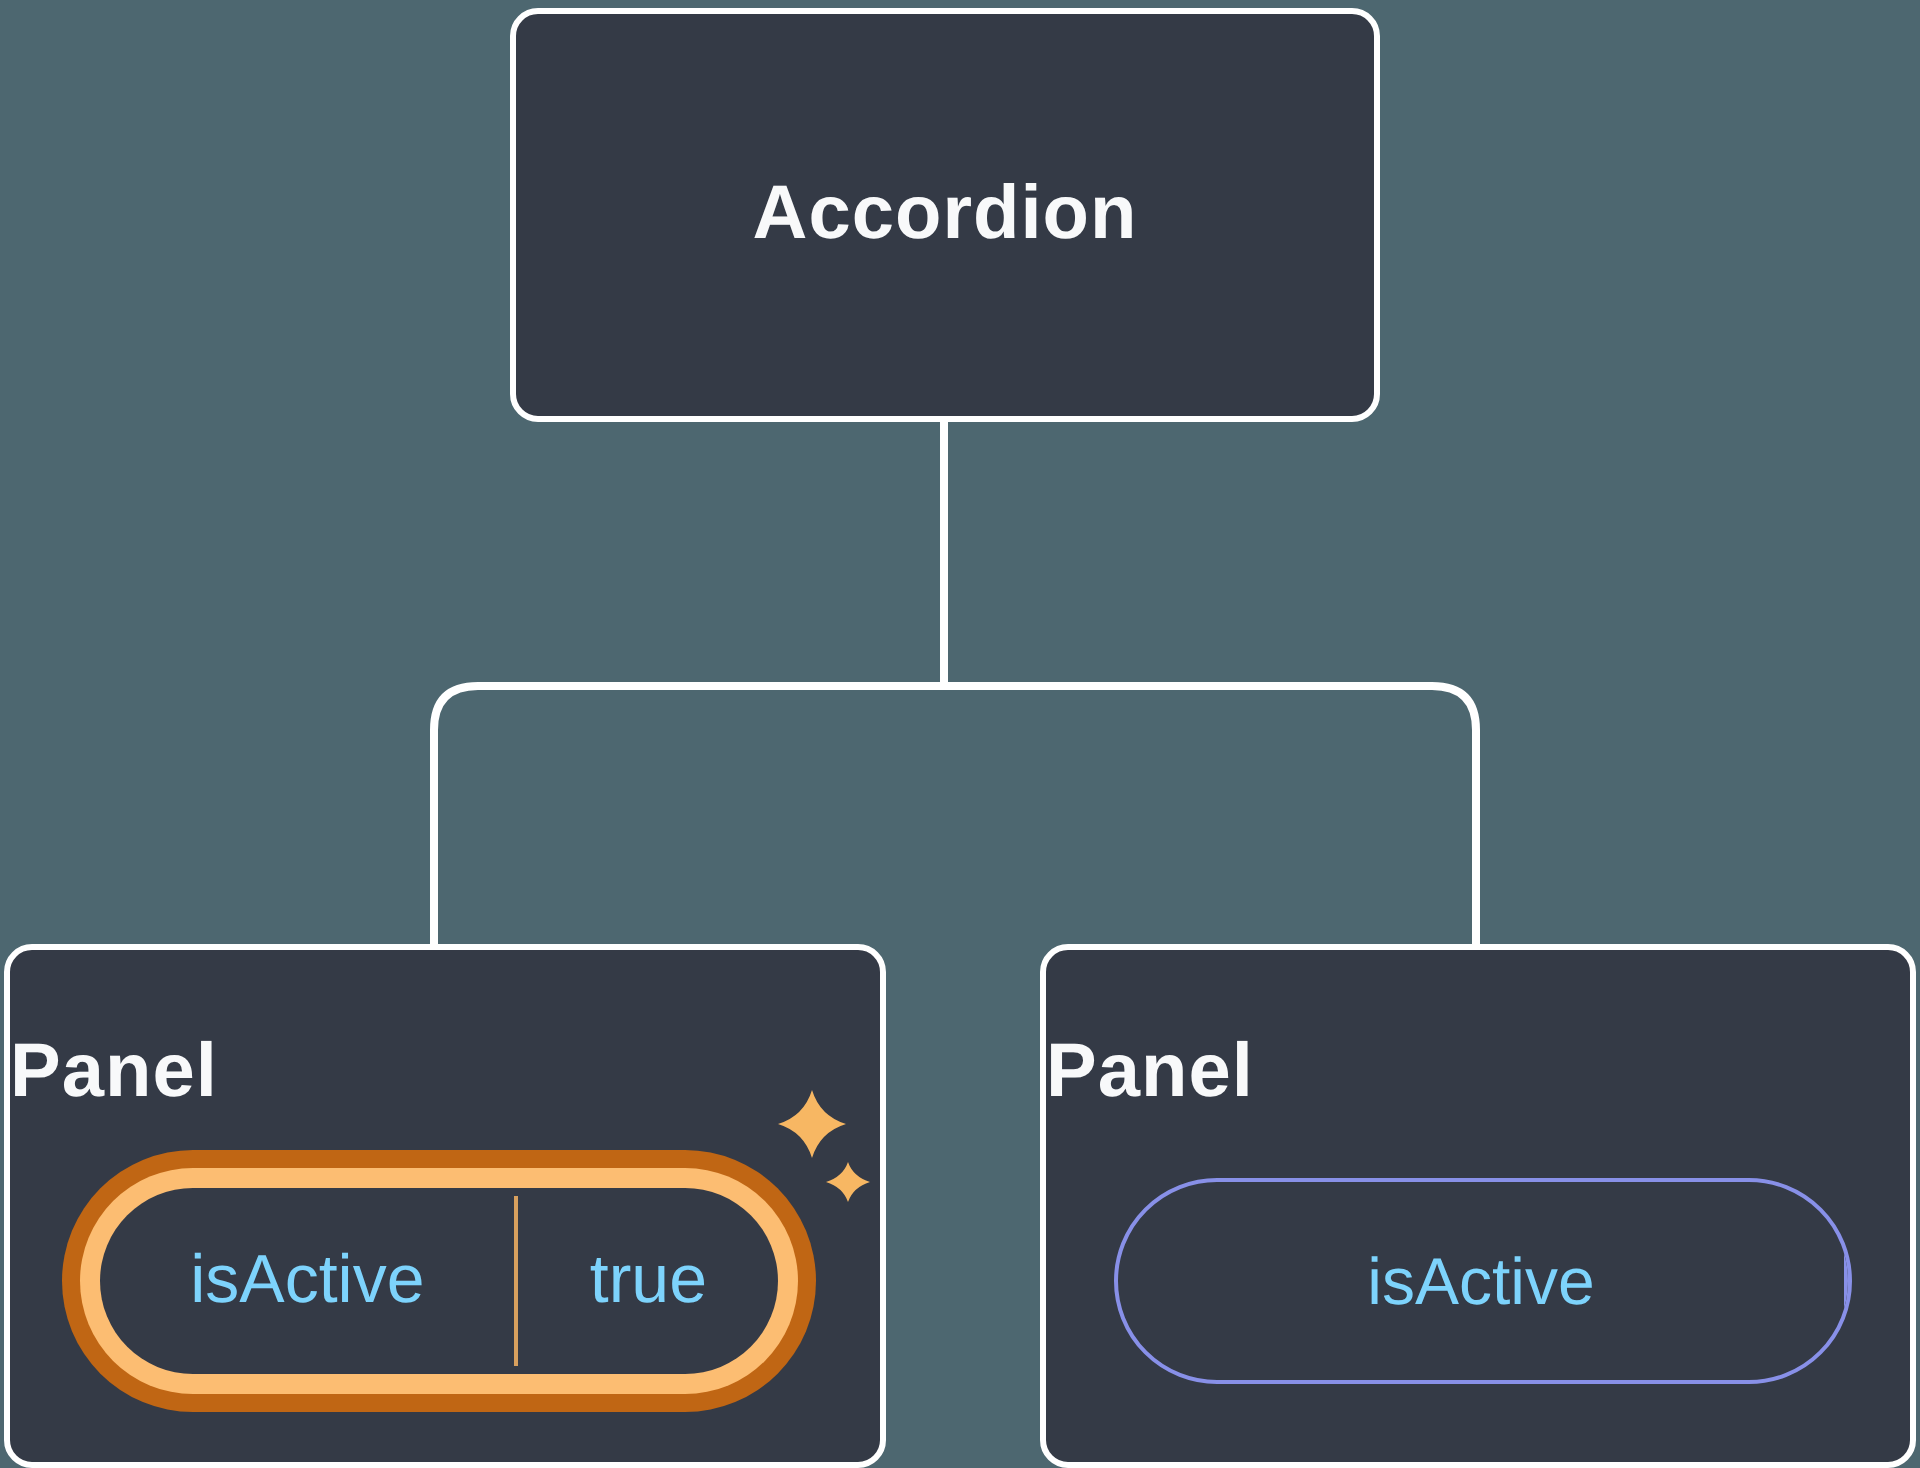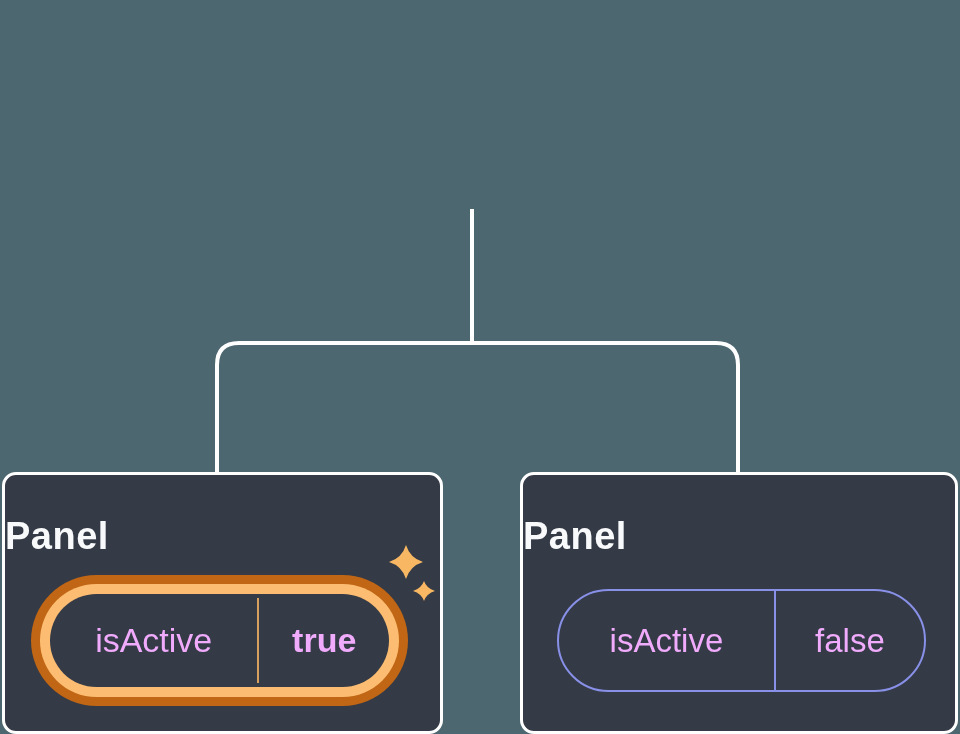--- a/index.html
+++ b/index.html
@@ -78,27 +78,27 @@
     border-radius: 47px;
     background: #343a46;
     display: flex;
     align-items: stretch;
     overflow: hidden;
   }
   .pill-cell {
     display: flex;
     align-items: center;
     justify-content: center;
-    color: #f0abfc;
+    color: #7dd3fc;
     font-size: 34px;
     font-weight: 500;
   }
   .pill-cell.key-cell   { flex: 1.6; }
   .pill-cell.value-cell { flex: 1; }
-  .pill-cell.value-bold { font-weight: 700; }
+  .pill-cell.value-bold { font-weight: 400; }
   .pill-divider-orange {
     width: 2px;
     margin: 4px 0;
     background: #d8a05e;
   }
   
   .pill-plain {
     position: absolute;
     left: 34px; top: 114px;
     width: 369px; height: 103px;
@@ -122,40 +122,42 @@
 <div class="stage">
 
   <svg class="connector-svg" viewBox="0 0 960 734" xmlns="http://www.w3.org/2000/svg">
     <g stroke="#ffffff" stroke-width="4" fill="none">
       <path d="M472 209 L472 343"></path>
       <path d="M472 343 L239 343 Q217 343 217 365 L217 474"></path>
       <path d="M472 343 L716 343 Q738 343 738 365 L738 474"></path>
     </g>
   </svg>
 
+  <div class="node node-root">
+    <span class="node-label">Accordion</span>
+  </div>
 
   <div class="node node-panel-left">
     <span class="node-label panel-title">Panel</span>
     <div class="pill-highlight">
       <div class="pill-highlight-inner">
         <div class="pill-core">
           <span class="pill-cell key-cell">isActive</span>
           <span class="pill-divider-orange"></span>
           <span class="pill-cell value-cell value-bold">true</span>
         </div>
       </div>
     </div>
   </div>
 
   <div class="node node-panel-right">
     <span class="node-label panel-title">Panel</span>
     <div class="pill-plain">
       <span class="pill-cell key-cell">isActive</span>
       <span class="pill-divider-purple"></span>
-      <span class="pill-cell value-cell">false</span>
     </div>
   </div>
 
   <svg class="sparkle-svg" viewBox="0 0 960 734" xmlns="http://www.w3.org/2000/svg">
     <g fill="#f7b763">
       <path d="M406 545 Q410 558 423 562 Q410 566 406 579 Q402 566 389 562 Q402 558 406 545 Z"></path>
       <path d="M424 581 Q426.6 588.4 435 591 Q426.6 593.6 424 601 Q421.4 593.6 413 591 Q421.4 588.4 424 581 Z"></path>
     </g>
   </svg>
 

